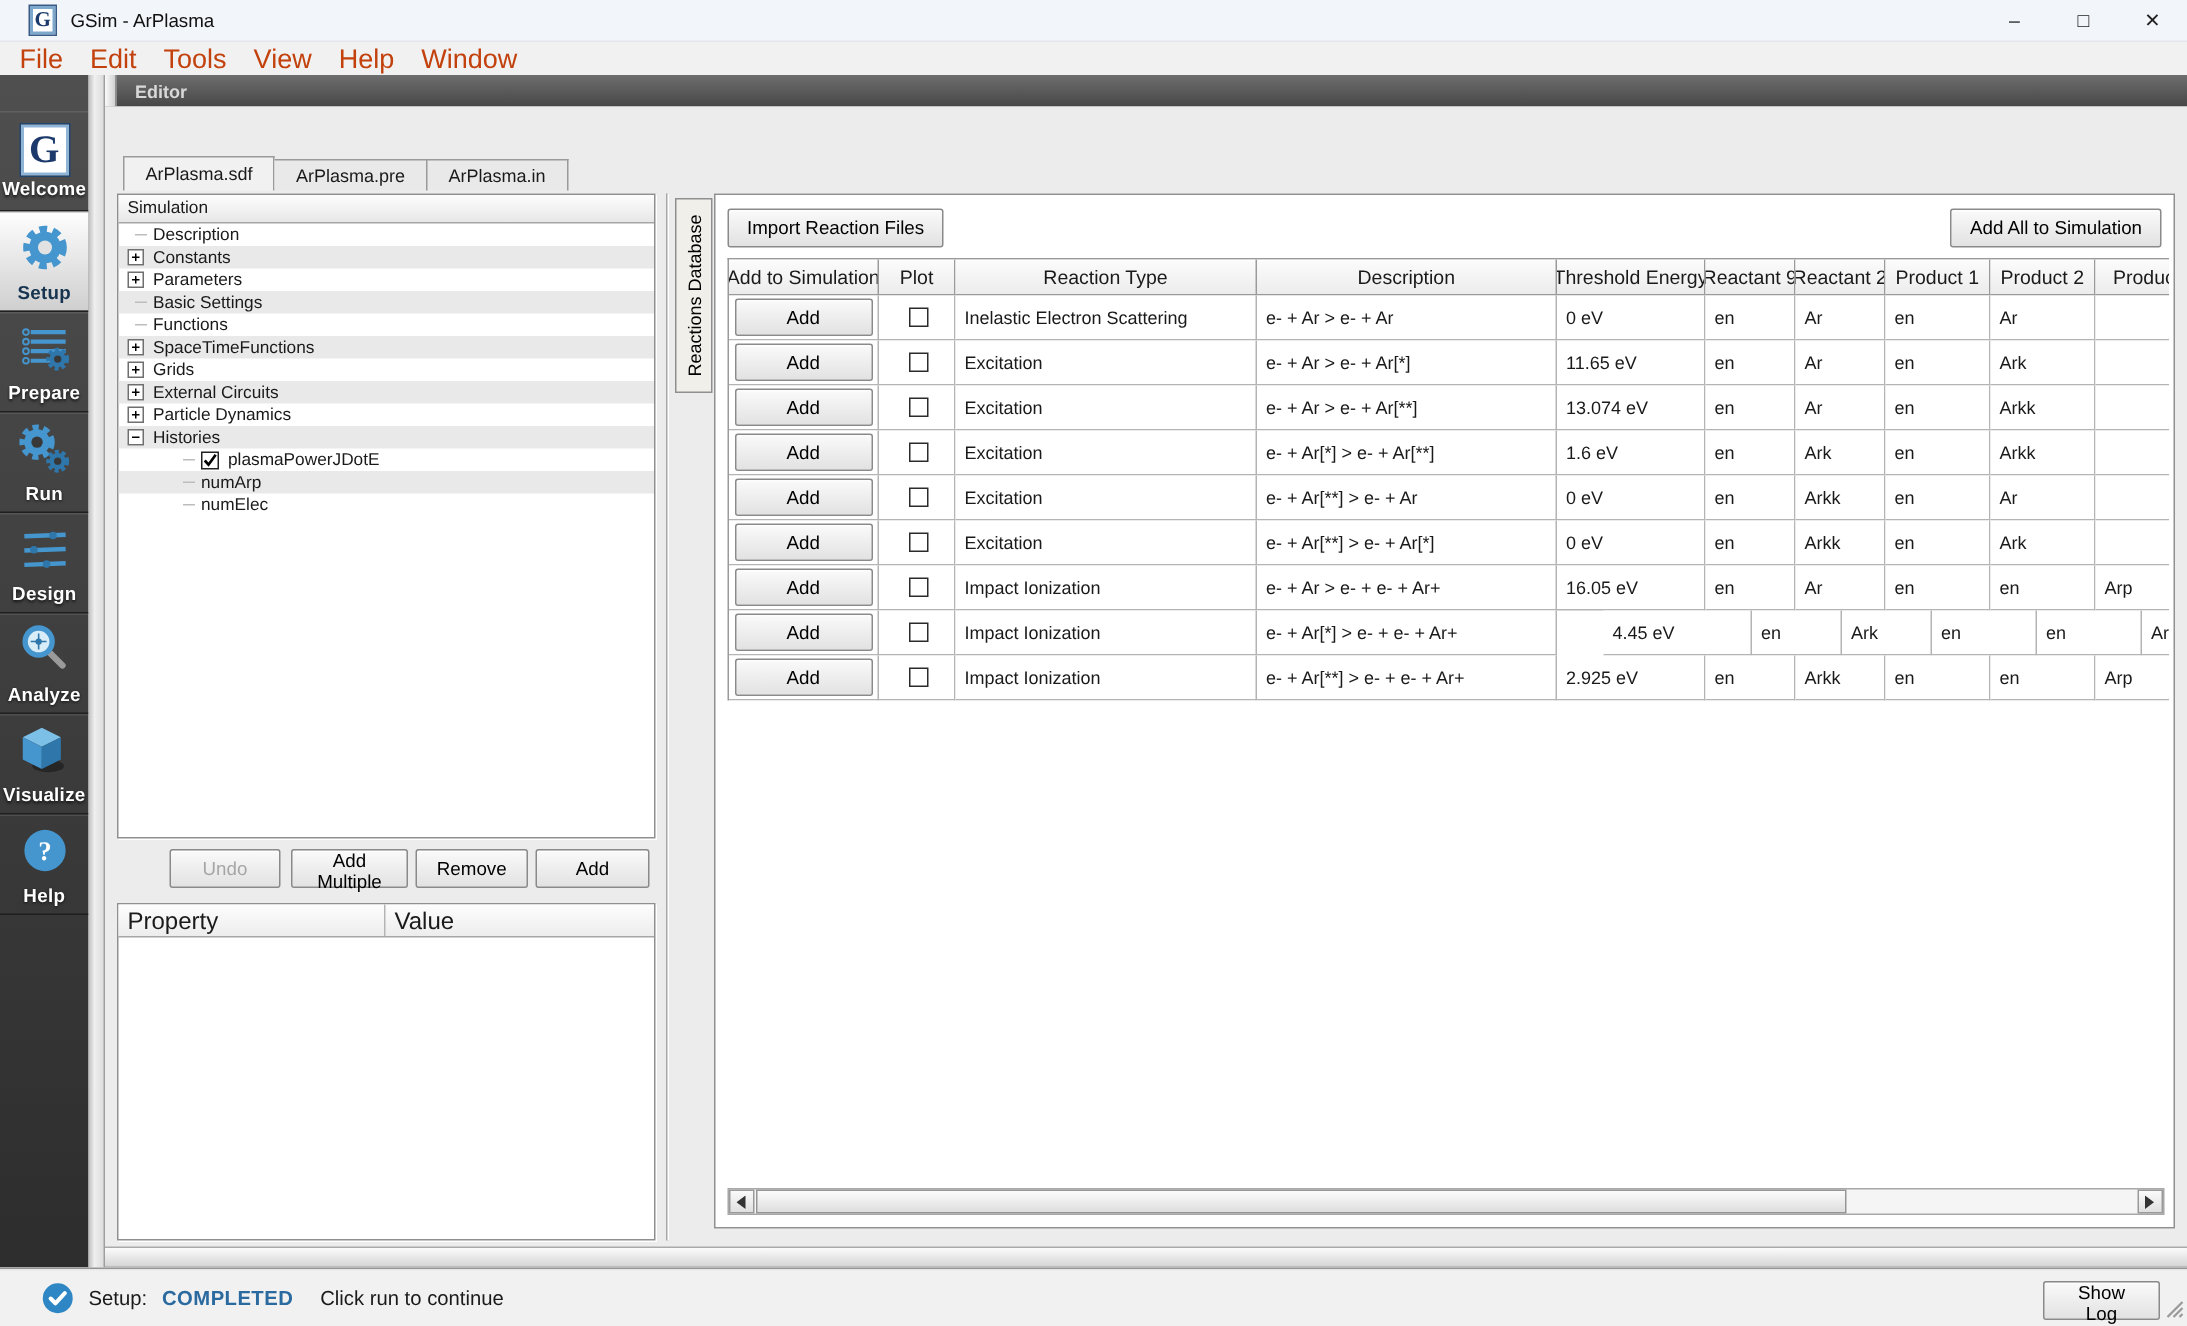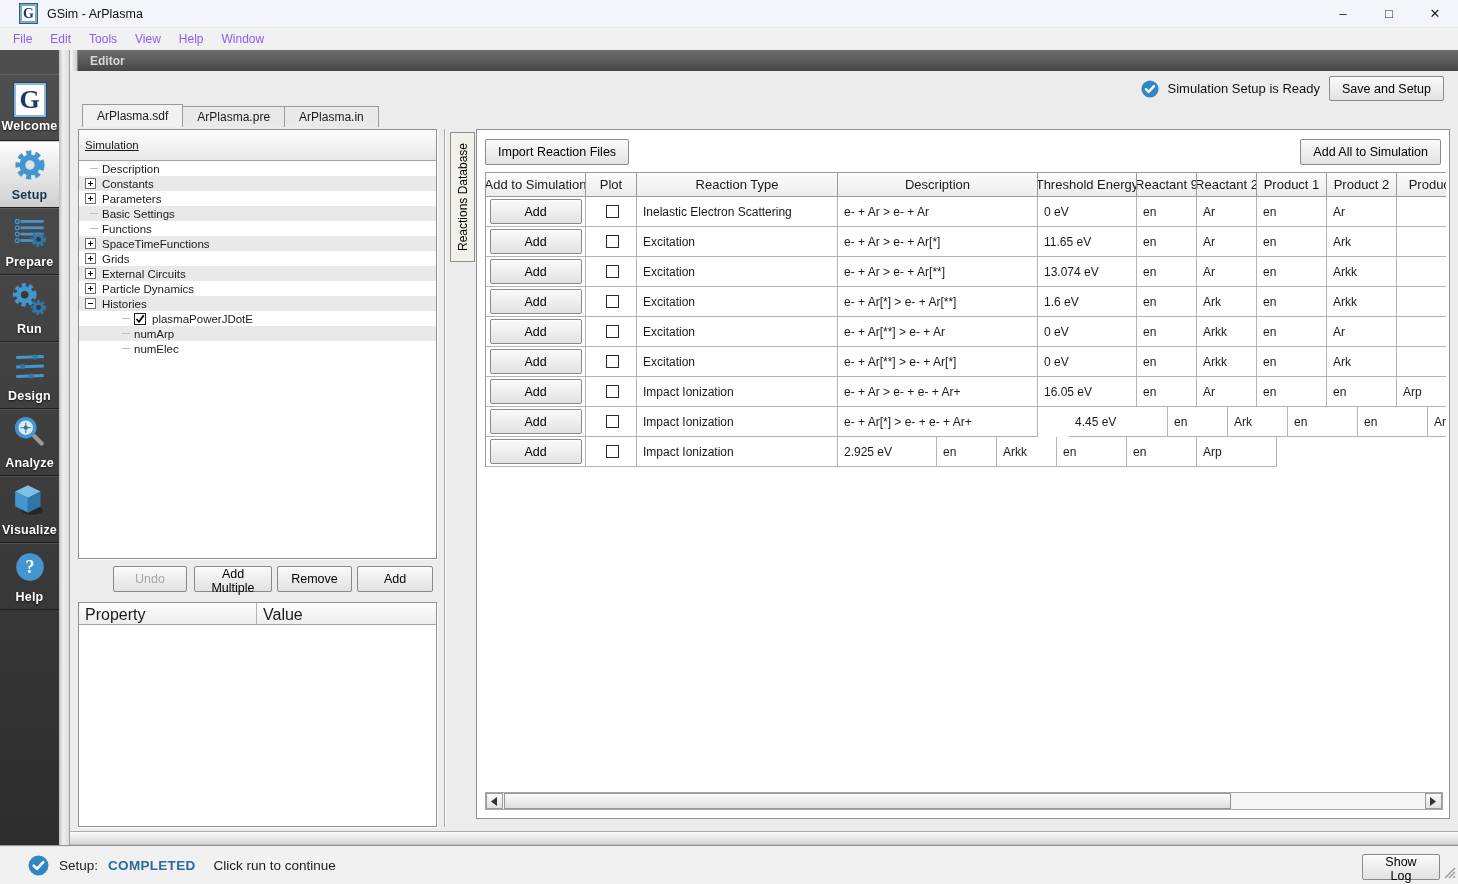--- a/index.html
+++ b/index.html
@@ -8,21 +8,21 @@
 
   
   .titlebar { height:28px; background:#f2f5fa; display:flex; align-items:center; border-bottom:1px solid #e3e6ea; }
   .titlebar .appicon { width:17px; height:19px; margin:0 10px 0 20px; background:#fff; border:2px solid #7da7cc; outline:1px solid #3a5a86; display:flex; align-items:center; justify-content:center; font-family:"Liberation Serif", serif; font-weight:bold; font-size:14px; color:#1b3a6b; line-height:1; }
   .titlebar .title { font-size:12.5px; color:#111; }
   .wincontrols { margin-left:auto; display:flex; height:28px; }
   .winbtn { width:46px; display:flex; align-items:center; justify-content:center; font-size:13px; color:#222; cursor:default; }
 
   
   .menubar { height:22px; background:#f1f1f1; display:flex; align-items:center; padding-left:4px; }
-  .menu-item { padding:2px 9px; font-size:12px; color:#8b5cf6; }
+  .menu-item { padding:2px 9px; font-size:18px; color:#c2410c; }
 
   
   .main { position:relative; height:795px; display:flex; }
   .sidebar { width:59px; background:linear-gradient(#4f4f4f,#2d2d2d); padding-top:24px; flex:none; display:flex; flex-direction:column; }
   .sb-item { height:67px; display:flex; flex-direction:column; align-items:center; justify-content:center; gap:2px; border-top:1px solid rgba(255,255,255,0.10); border-bottom:1px solid #1f1f1f; }
   .sb-item .sb-label { font-size:12.5px; font-weight:bold; color:#fff; text-shadow:0 1px 2px rgba(0,0,0,0.7); letter-spacing:0.2px; }
   .sb-item.selected { background:linear-gradient(#fdfdfd,#cfcfcf); }
   .sb-item.selected .sb-label { color:#16334f; text-shadow:none; }
   .glogo { width:32px; height:34px; background:#fff; border:2px solid #8fb4d6; outline:1px solid #22456e; display:flex; align-items:center; justify-content:center; font-family:"Liberation Serif", serif; font-weight:bold; font-size:26px; color:#1b3a6b; }
 
@@ -45,21 +45,21 @@
 
   
   .tabs { position:absolute; top:33px; left:12px; height:23px; display:flex; align-items:flex-end; }
   .tab { height:21px; padding:0 14px; display:flex; align-items:center; background:#e9e9e9; border:1px solid #9a9a9a; border-bottom:none; border-right:none; font-size:12px; }
   .tab:last-child { border-right:1px solid #9a9a9a; }
   .tab.active { height:23px; background:#f1f1f1; border-right:1px solid #9a9a9a; }
   .tab.active + .tab { border-left:none; }
 
   
   .tree-panel { position:absolute; left:8px; top:58px; width:359px; height:430px; background:#fff; border:1px solid #8f8f8f; box-shadow:1px 1px 0 #fff; overflow:hidden; }
-  .tree-header { height:31px; background:linear-gradient(#fdfdfd,#e7e7e7); border-bottom:1px solid #a6a6a6; display:flex; align-items:center; padding-left:6px; font-size:11.5px;text-decoration:underline; }
+  .tree-header { height:19px; background:linear-gradient(#fdfdfd,#e7e7e7); border-bottom:1px solid #a6a6a6; display:flex; align-items:center; padding-left:6px; font-size:11.5px; }
   .tree-row { height:15px; display:flex; align-items:center; font-size:11.5px; white-space:nowrap; }
   .tree-row.alt { background:#e9e9e9; }
   .expander { width:11px; height:11px; border:1px solid #6f6f6f; background:#fff; margin:0 6px 0 6px; flex:none; position:relative; }
   .expander::before, .expander.minus::before { content:""; position:absolute; left:2px; right:2px; top:4px; height:1px; background:#000; }
   .expander.plus::after { content:""; position:absolute; top:2px; bottom:2px; left:4px; width:1px; background:#000; }
   .tree-tick { width:8px; height:1px; background:#bdbdbd; margin:0 4px 0 11px; flex:none; }
   .tree-tick.lvl2 { margin-left:43px; }
   .tree-cb { width:12px; height:12px; border:1px solid #222; background:#fff; margin:0 6px 0 0; flex:none; display:flex; align-items:center; justify-content:center; }
 
   
@@ -207,30 +207,20 @@
     </div>
   <div class="framegap"></div>
 
   <div class="editor-panel">
     <div class="editor-header">
       <span class="editor-grip"></span>
       <span class="editor-title">Editor</span>
     </div>
 
     <div class="editor-body">
-      <div class="ready-row">
-        <span id="readyCheck">
-            <svg width="18" height="18" viewBox="0 0 20 20" style="display:block">
-              <circle cx="10" cy="10" r="9.5" fill="#2f86c4"></circle>
-              <polyline points="5.5,10.2 8.5,13.2 14.5,6.8" fill="none" stroke="#fff" stroke-width="2.6" stroke-linecap="round" stroke-linejoin="round"></polyline>
-            </svg>
-          </span>
-        <span class="ready-text">Simulation Setup is Ready</span>
-        <button class="btn">Save and Setup</button>
-      </div>
 
       <div class="tabs" id="tabs">
           <div class="tab active">ArPlasma.sdf</div>
           <div class="tab">ArPlasma.pre</div>
           <div class="tab">ArPlasma.in</div>
         </div>
 
       <div class="tree-panel">
         <div class="tree-header">Simulation</div>
         <div id="treeRows">
@@ -460,20 +450,21 @@
                 <div class="rx-cell" style="width: 80px;">Arp</div>
               </div>
               <div class="rx-row">
                 <div class="rx-cell center" style="width: 100px;">
                   <button class="btn rx-add-btn">Add</button>
                 </div>
                 <div class="rx-cell center" style="width: 51px;">
                   <span class="rx-plot-box"></span>
                 </div>
                 <div class="rx-cell" style="width: 201px;">Impact Ionization</div>
+                <div class="rx-cell" style="width: 200px;">e- + Ar[**] &gt; e- + e- + Ar+</div>
                 <div class="rx-cell" style="width: 99px;">2.925 eV</div>
                 <div class="rx-cell" style="width: 60px;">en</div>
                 <div class="rx-cell" style="width: 60px;">Arkk</div>
                 <div class="rx-cell" style="width: 70px;">en</div>
                 <div class="rx-cell" style="width: 70px;">en</div>
                 <div class="rx-cell" style="width: 80px;">Arp</div>
               </div>
             </div>
         </div>
         <div class="hscroll">

